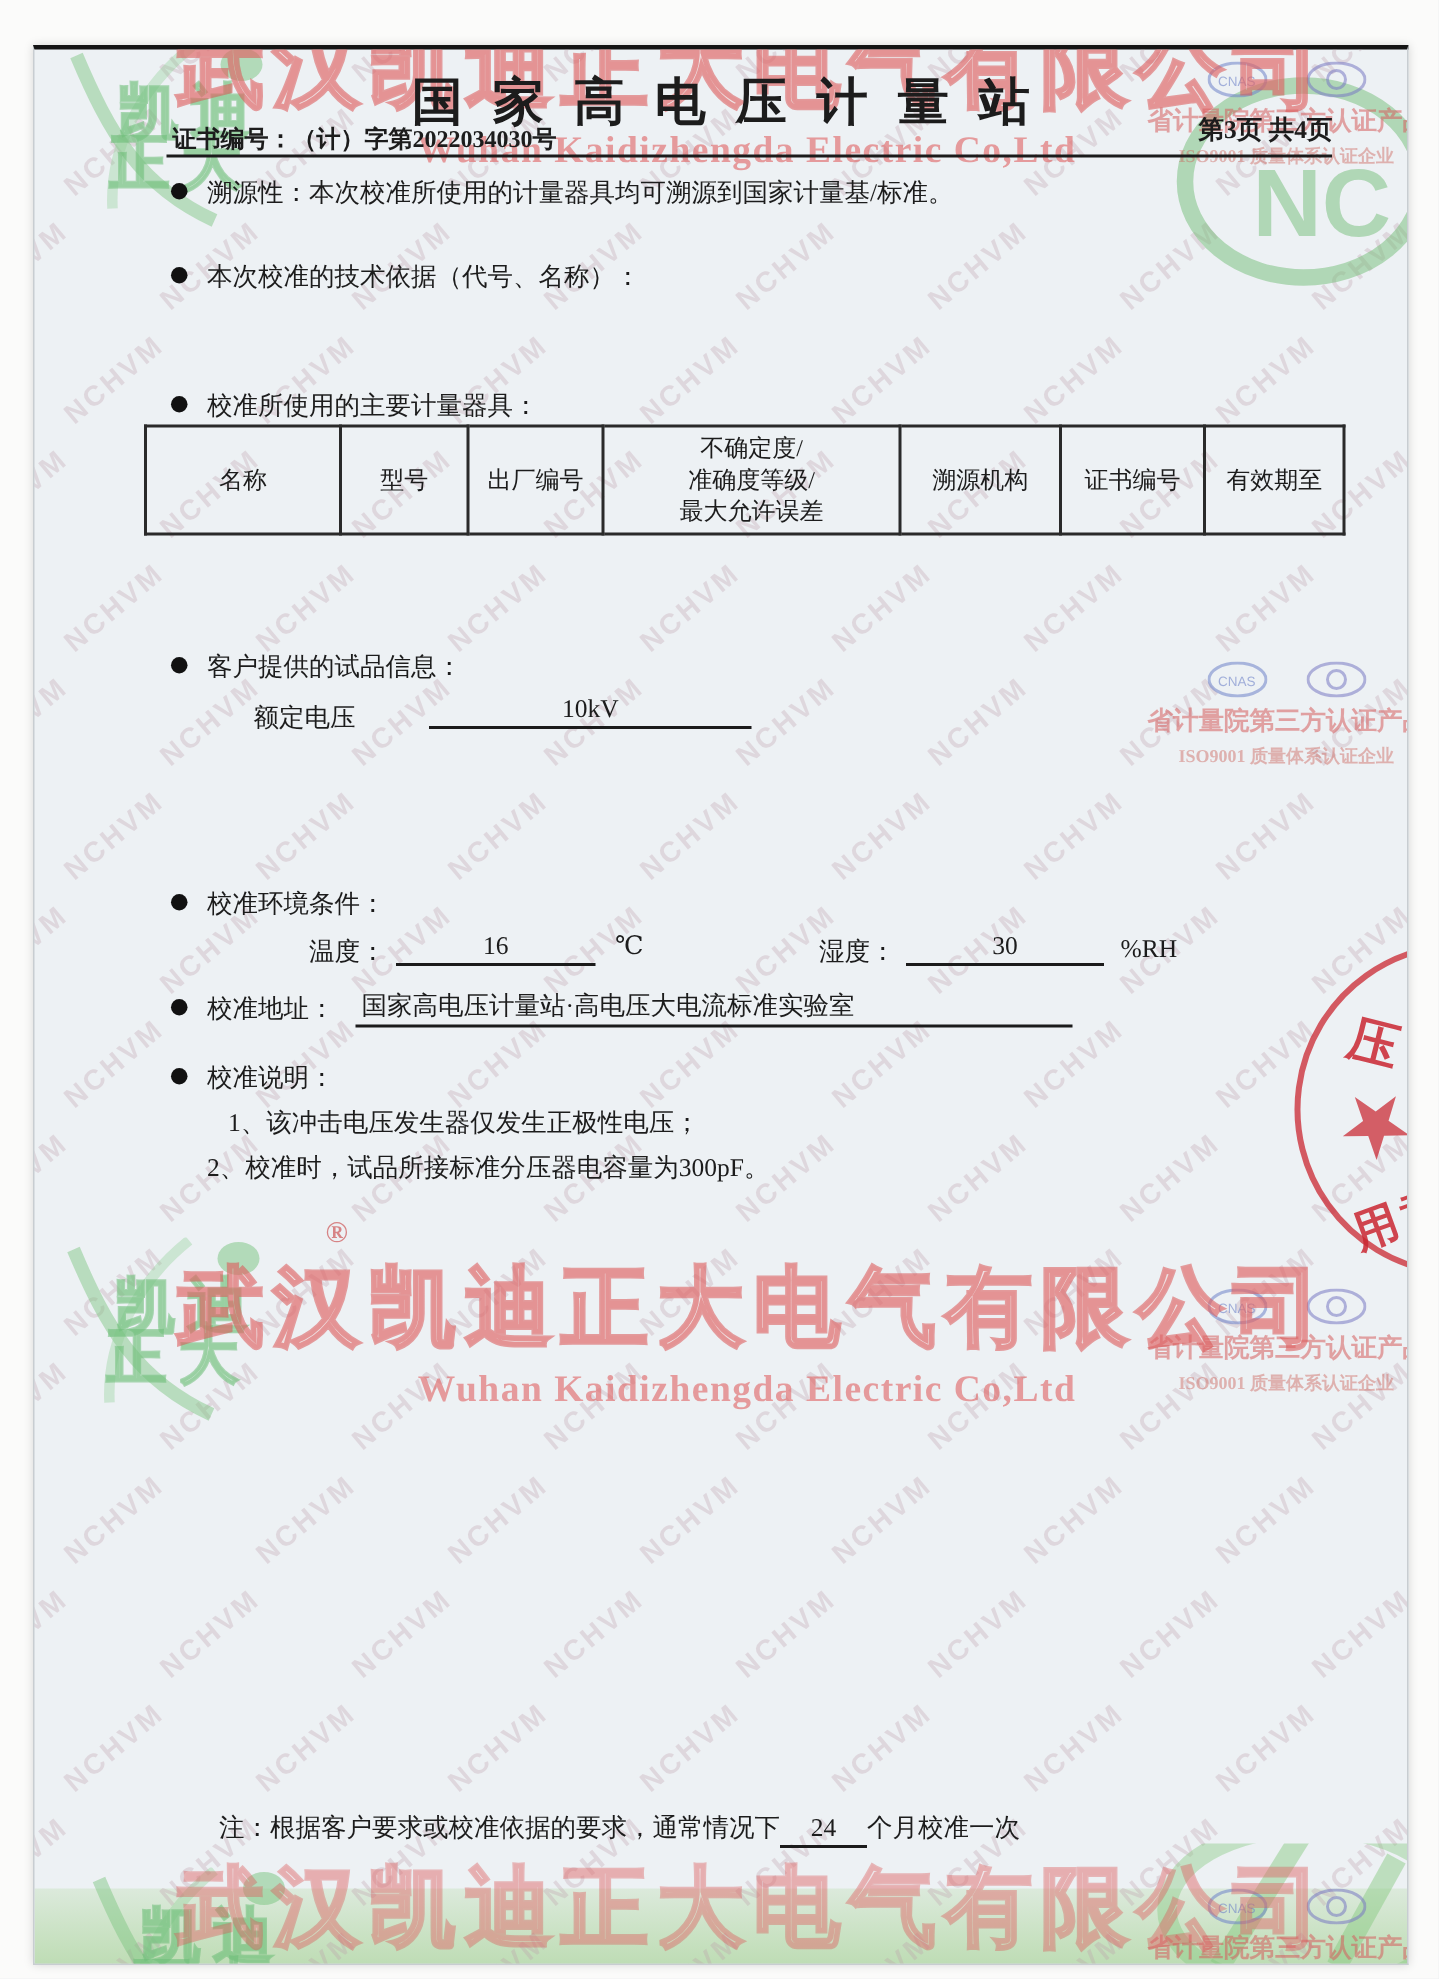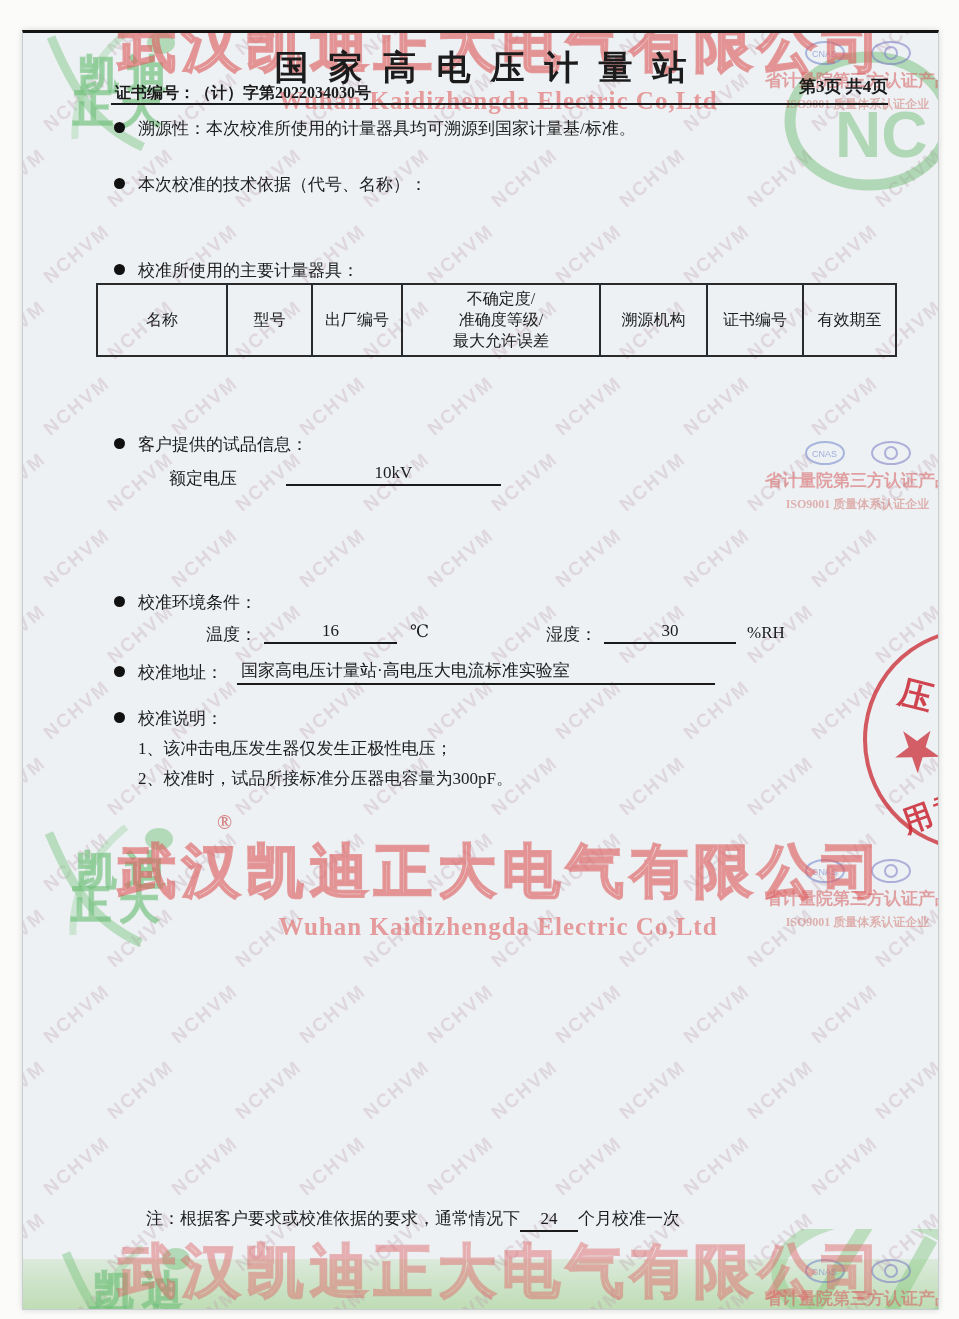--- a/index.html
+++ b/index.html
@@ -404,21 +404,21 @@
       <div class="sec" style="top:628px;">
         <span class="dot"></span>
         <div class="sec-text">校准地址：</div>
       </div>
       <span class="uline plain" style="left:214px;top:626px;min-width:474px;text-align:left;padding-left:4px;">国家高电压计量站·高电压大电流标准实验室</span>
 
       <div class="sec" style="top:674px;">
         <span class="dot"></span>
         <div class="sec-text">校准说明：</div>
       </div>
-      <div class="plain" style="left:115px;top:704px;">1、该冲击电压发生器仅发生正极性电压；</div>
+      <div class="plain" style="left:129px;top:704px;">1、该冲击电压发生器仅发生正极性电压；</div>
       <div class="plain" style="left:115px;top:734px;">2、校准时，试品所接标准分压器电容量为300pF。</div>
 
       <div class="plain" style="left:123px;top:1174px;">
         <span>注：根据客户要求或校准依据的要求，通常情况下</span><span class="uline" style="width:58px;">24</span><span>个月校准一次</span>
       </div>
     </div>
 
     <div class="stamp">
       <span class="c1">压</span>
       <span class="c2">用章</span>

